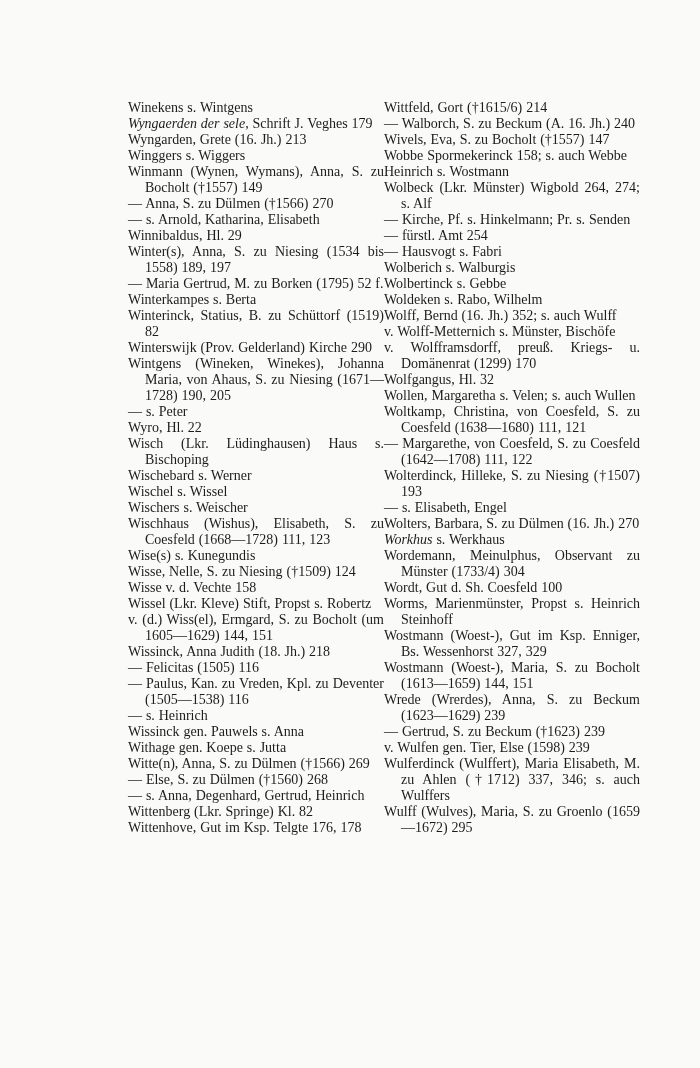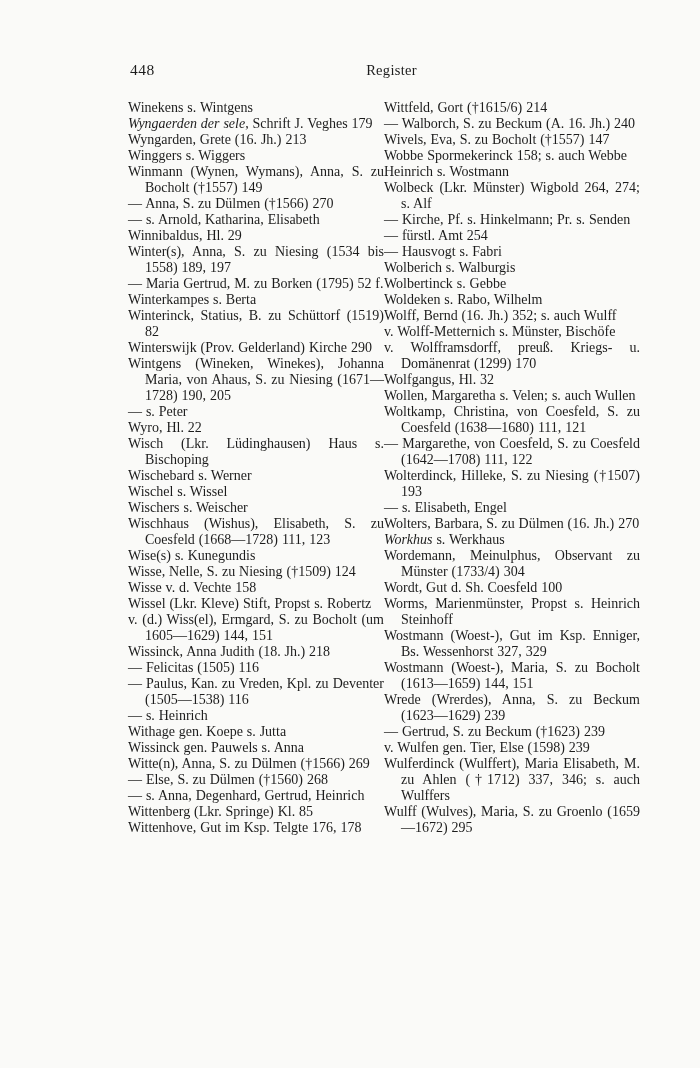--- a/index.html
+++ b/index.html
@@ -63,24 +63,20 @@
     word-spacing: 0.4px;
   }
   .seg.italic {
     font-style: italic;
   }
 </style>
 </head>
 <body>
 
 <div class="page">
-  <div class="page-header">
-    <span class="page-number">448</span>
-    <span class="running-title">Register</span>
-  </div>
   <div class="columns">
     <div class="column" id="col-left">
         <p class="entry"><span class="seg">Winekens s. Wintgens</span></p>
         <p class="entry"><span class="seg italic">Wyngaerden der sele</span><span class="seg">, Schrift J. Veghes 179</span></p>
         <p class="entry"><span class="seg">Wyngarden, Grete (16. Jh.) 213</span></p>
         <p class="entry"><span class="seg">Winggers s. Wiggers</span></p>
         <p class="entry"><span class="seg">Winmann (Wynen, Wymans), Anna, S. zu Bocholt (†1557) 149</span></p>
         <p class="entry"><span class="seg">— Anna, S. zu Dülmen (†1566) 270</span></p>
         <p class="entry"><span class="seg">— s. Arnold, Katharina, Elisabeth</span></p>
         <p class="entry"><span class="seg">Winnibaldus, Hl. 29</span></p>
@@ -99,26 +95,26 @@
         <p class="entry"><span class="seg">Wischhaus (Wishus), Elisabeth, S. zu Coesfeld (1668—1728) 111, 123</span></p>
         <p class="entry"><span class="seg">Wise(s) s. Kunegundis</span></p>
         <p class="entry"><span class="seg">Wisse, Nelle, S. zu Niesing (†1509) 124</span></p>
         <p class="entry"><span class="seg">Wisse v. d. Vechte 158</span></p>
         <p class="entry"><span class="seg">Wissel (Lkr. Kleve) Stift, Propst s. Robertz</span></p>
         <p class="entry"><span class="seg">v. (d.) Wiss(el), Ermgard, S. zu Bocholt (um 1605—1629) 144, 151</span></p>
         <p class="entry"><span class="seg">Wissinck, Anna Judith (18. Jh.) 218</span></p>
         <p class="entry"><span class="seg">— Felicitas (1505) 116</span></p>
         <p class="entry"><span class="seg">— Paulus, Kan. zu Vreden, Kpl. zu Deventer (1505—1538) 116</span></p>
         <p class="entry"><span class="seg">— s. Heinrich</span></p>
+        <p class="entry"><span class="seg">Wissinck gen. Pauwels s. Anna</span></p>
         <p class="entry"><span class="seg">Withage gen. Koepe s. Jutta</span></p>
-        <p class="entry"><span class="seg">Wissinck gen. Pauwels s. Anna</span></p>
         <p class="entry"><span class="seg">Witte(n), Anna, S. zu Dülmen (†1566) 269</span></p>
         <p class="entry"><span class="seg">— Else, S. zu Dülmen (†1560) 268</span></p>
         <p class="entry"><span class="seg">— s. Anna, Degenhard, Gertrud, Heinrich</span></p>
-        <p class="entry"><span class="seg">Wittenberg (Lkr. Springe) Kl. 85</span></p>
+        <p class="entry"><span class="seg">Wittenberg (Lkr. Springe) Kl. 82</span></p>
         <p class="entry"><span class="seg">Wittenhove, Gut im Ksp. Telgte 176, 178</span></p>
       </div>
     <div class="column" id="col-right">
         <p class="entry"><span class="seg">Wittfeld, Gort (†1615/6) 214</span></p>
         <p class="entry"><span class="seg">— Walborch, S. zu Beckum (A. 16. Jh.) 240</span></p>
         <p class="entry"><span class="seg">Wivels, Eva, S. zu Bocholt (†1557) 147</span></p>
         <p class="entry"><span class="seg">Wobbe Spormekerinck 158; s. auch Webbe</span></p>
         <p class="entry"><span class="seg">Heinrich s. Wostmann</span></p>
         <p class="entry"><span class="seg">Wolbeck (Lkr. Münster) Wigbold 264, 274; s. Alf</span></p>
         <p class="entry"><span class="seg">— Kirche, Pf. s. Hinkelmann; Pr. s. Senden</span></p>

